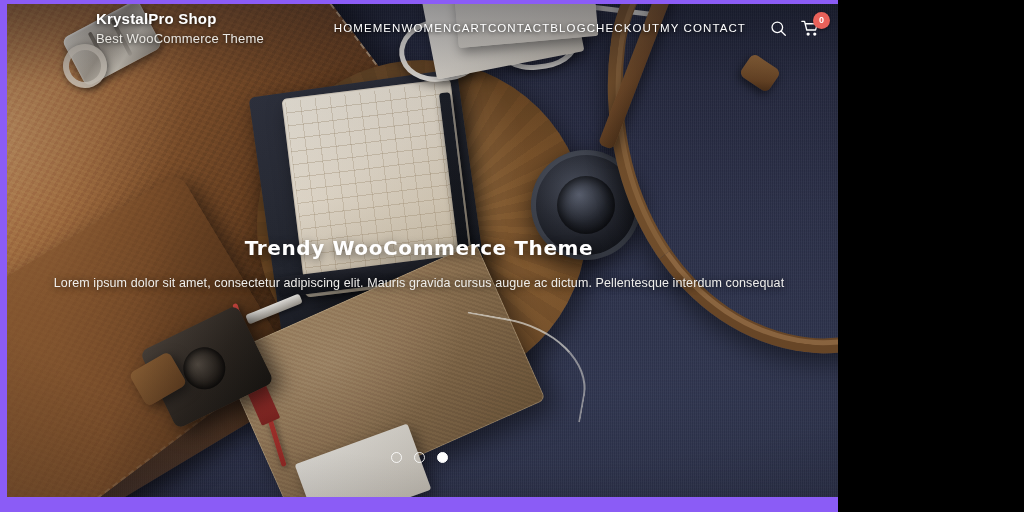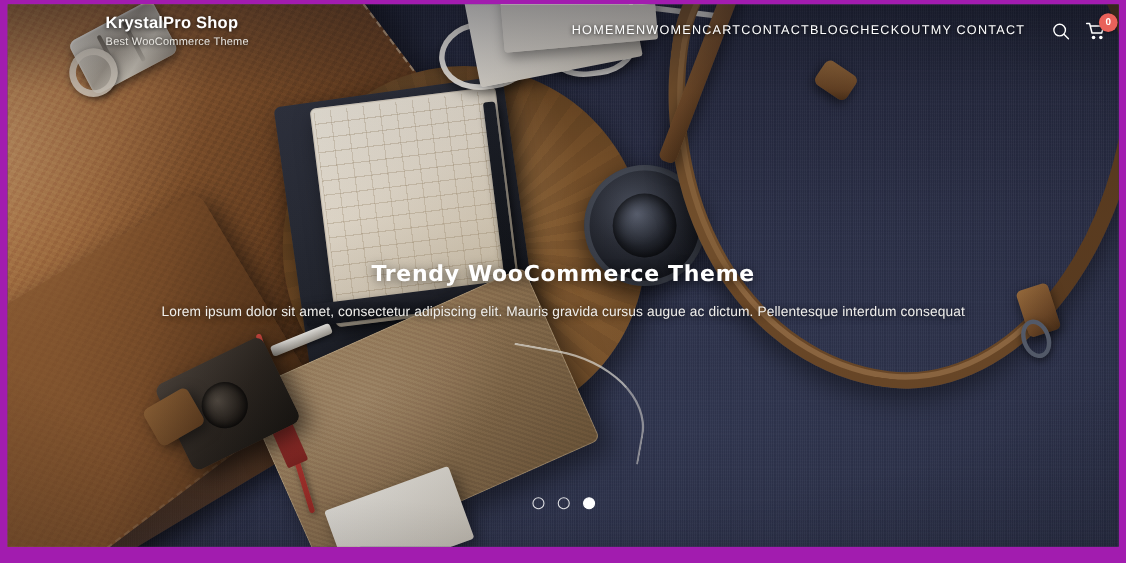--- a/index.html
+++ b/index.html
@@ -5,22 +5,22 @@
   * { margin:0; padding:0; box-sizing:border-box; }
   html, body {
     width:1024px; height:512px;
     background:#000;
     font-family:"Liberation Sans", sans-serif;
     overflow:hidden;
   }
 
   #page {
     position:relative;
-    width:1024px; height:512px;
-    background:#a21caf;
+    width:838px; height:512px;
+    background:#8b5cf6;
     overflow:hidden;
   }
 
   
   #hero {
     position:absolute;
     left:7px; top:4px;
     width:1010px; height:493px;
     overflow:hidden;
     background:#2b3048;
@@ -389,21 +389,21 @@
     padding:0 18px 0 96px;
     z-index:20;
   }
   .brand { flex:0 0 auto; margin-right:auto; }
   .brand-name {
     color:#fff; font-size:15px; font-weight:bold;
     letter-spacing:.2px; line-height:1.15;
     text-shadow:0 1px 4px rgba(0,0,0,.75);
   }
   .brand-tag {
-    color:#e9e7e2; font-size:10px; letter-spacing:.2px;
+    color:#e9e7e2; font-size:13px; letter-spacing:.2px;
     margin-top:3px;
     text-shadow:0 1px 4px rgba(0,0,0,.8);
   }
   #mainnav { display:flex; align-items:center; }
   .nav-link {
     color:#fff; font-size:11.5px; letter-spacing:1.1px;
     text-decoration:none; white-space:nowrap;
     text-shadow:0 1px 4px rgba(0,0,0,.85);
     cursor:pointer;
   }

